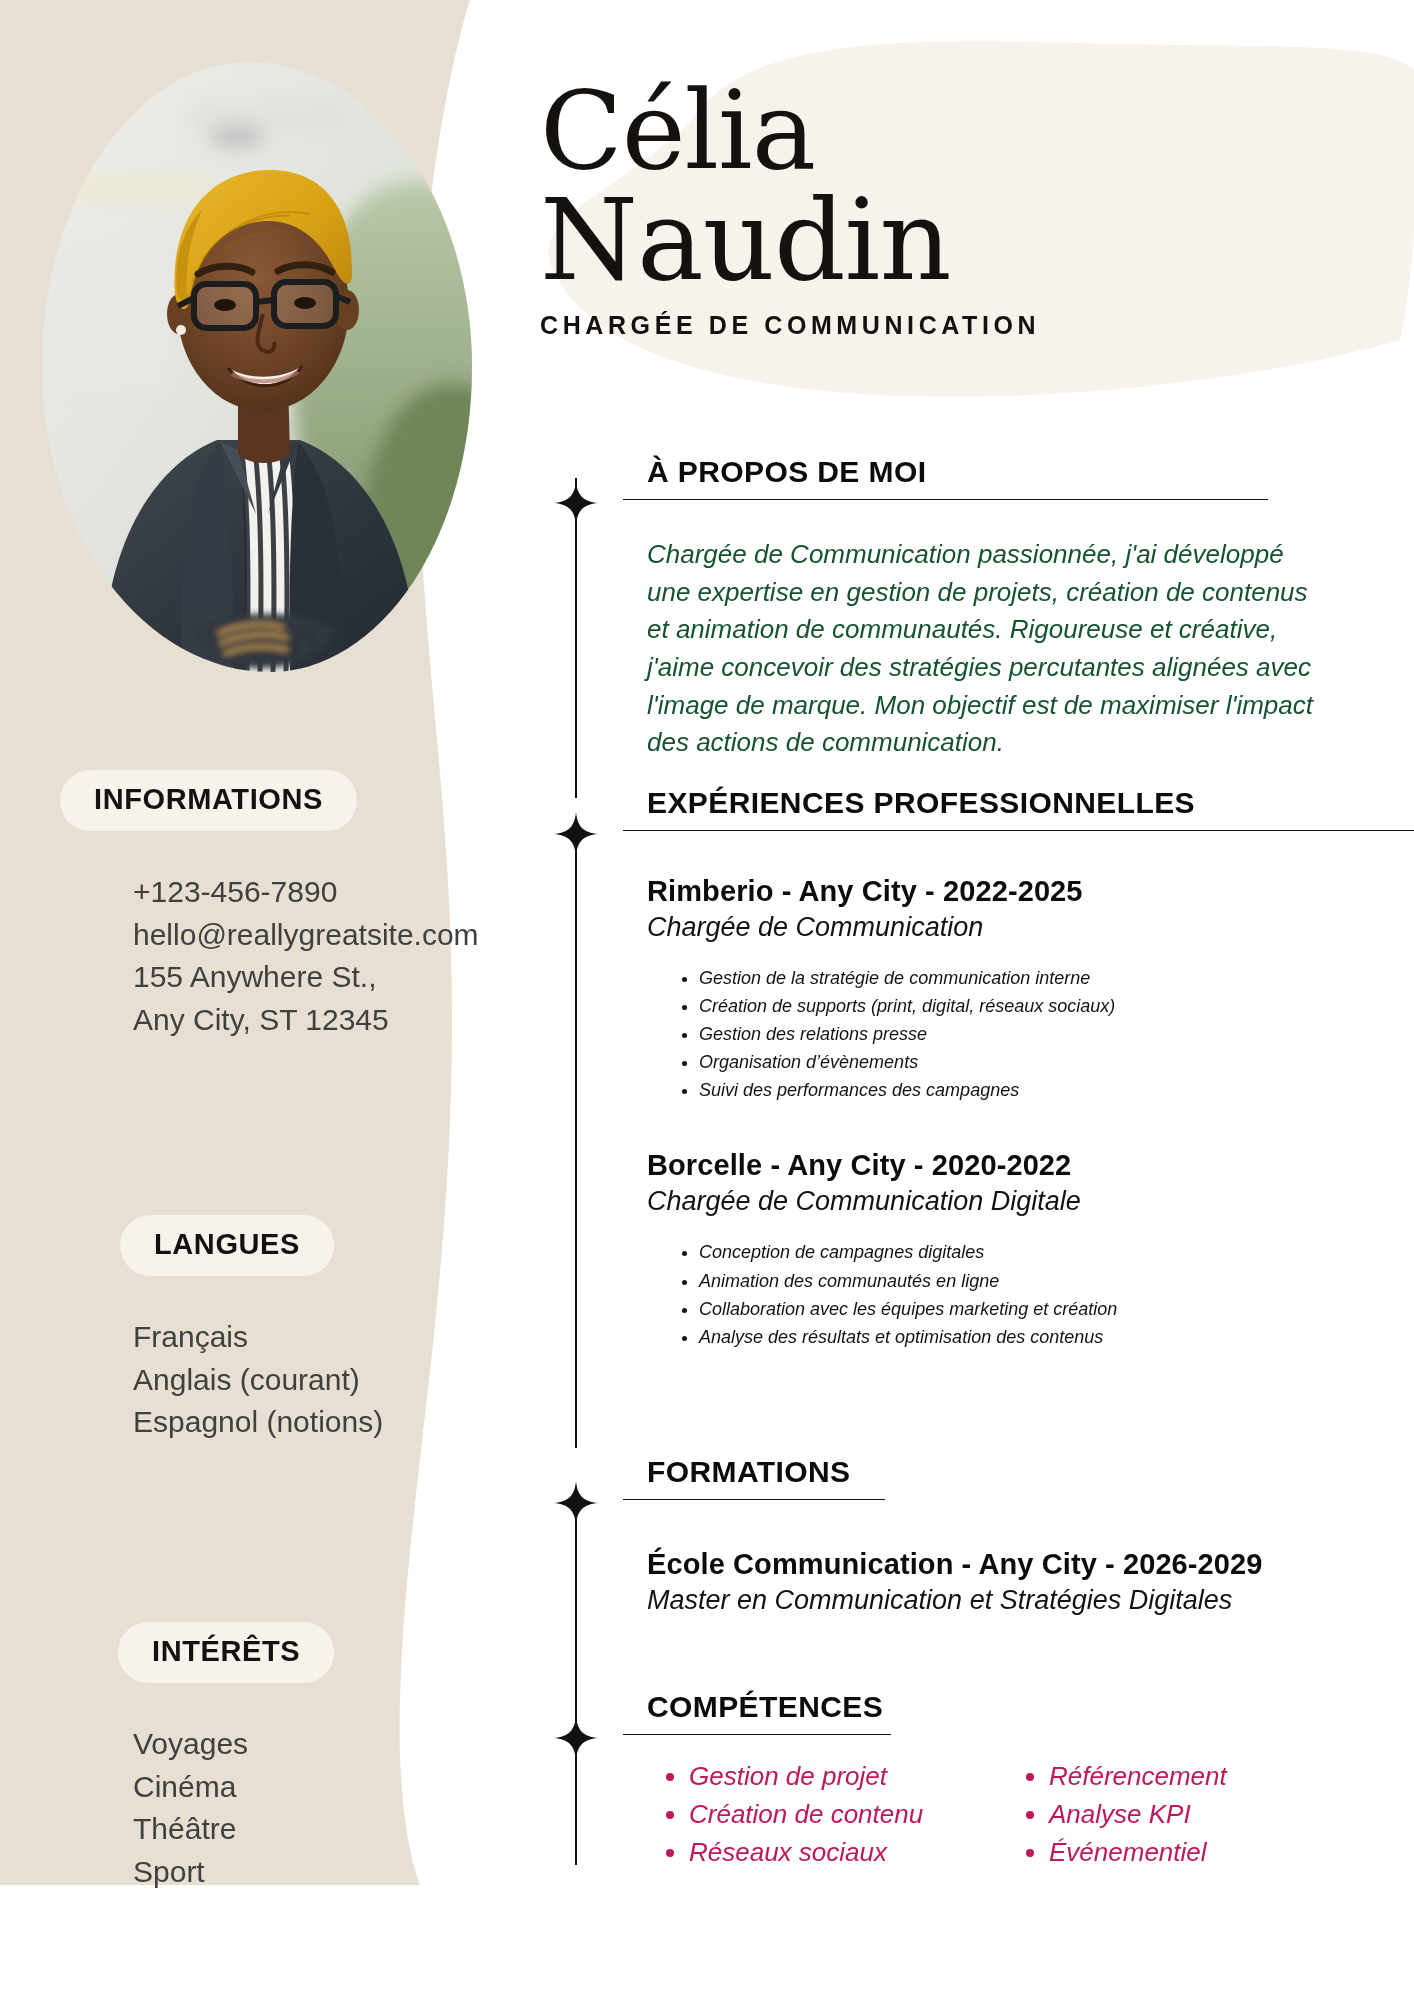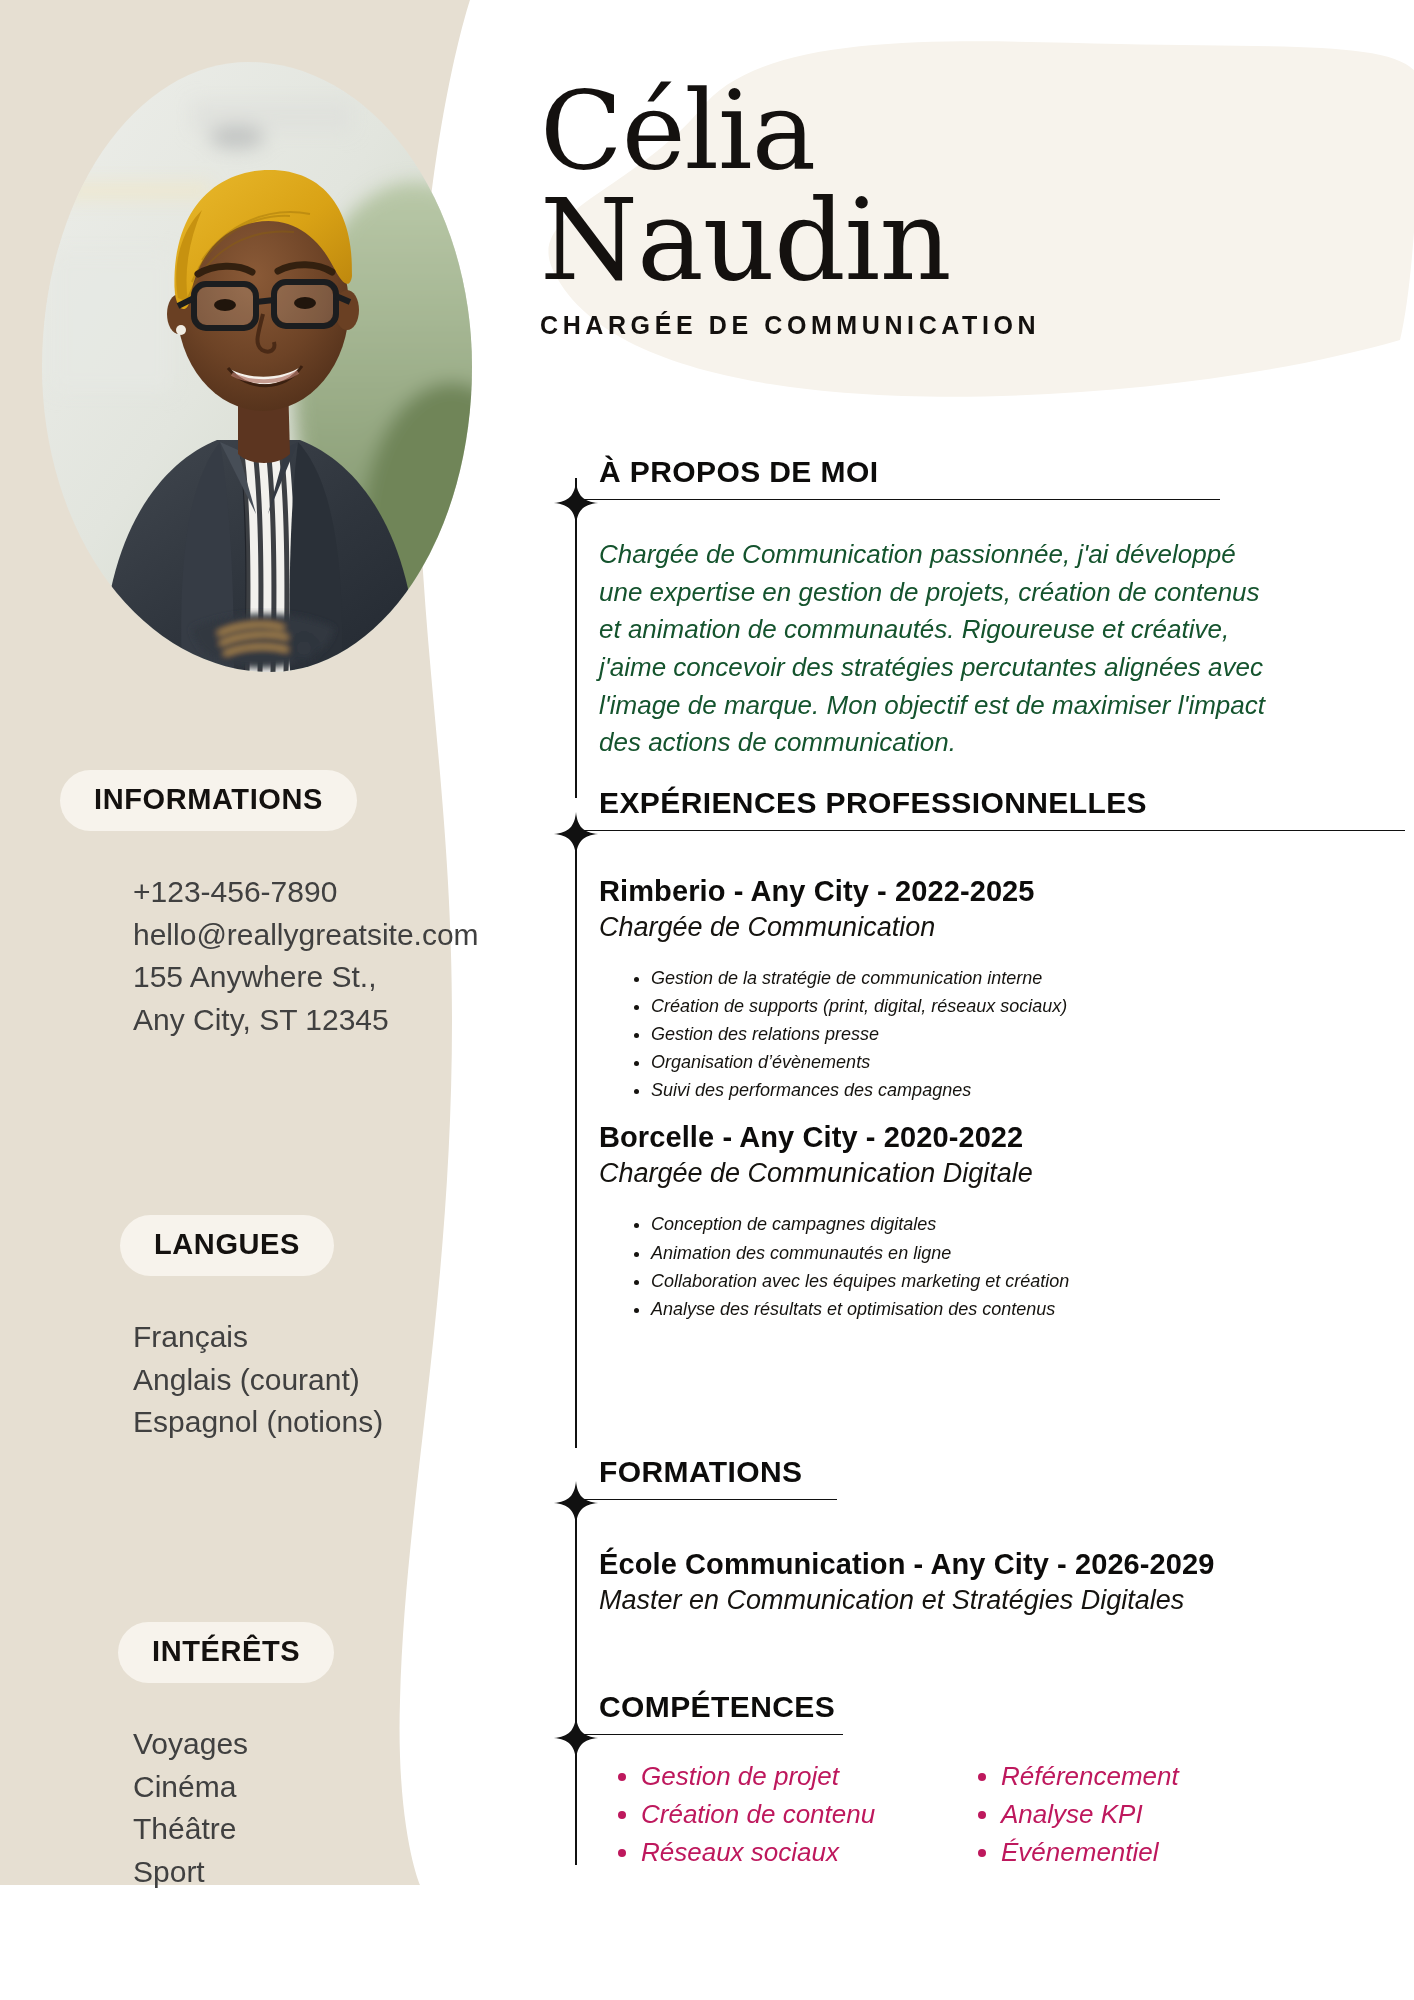--- a/index.html
+++ b/index.html
@@ -91,21 +91,21 @@
     padding-left:133px;
     font-size:30px;
     line-height:1.42;
     color:#404040;
   }
   .side-list div { white-space:nowrap; }
 
   
   .main { position:absolute; left:575px; top:0; width:840px; }
 
-  .section { position:relative; }
+  .section { position:relative;padding-left:48px; }
 
   .sec-head {
     font-size:30px;
     font-weight:bold;
     letter-spacing:0.4px;
     color:#0d0c0b;
     font-stretch:condensed;
     white-space:nowrap;
     padding-left:24px;
   }
@@ -370,21 +370,21 @@
         <div class="entry-sub">Chargée de Communication</div>
         <ul class="bullets">
           <li>Gestion de la stratégie de communication interne</li>
           <li>Création de supports (print, digital, réseaux sociaux)</li>
           <li>Gestion des relations presse</li>
           <li>Organisation d’évènements</li>
           <li>Suivi des performances des campagnes</li>
         </ul>
       </div>
 
-      <div class="entry" style="margin-top:18px;">
+      <div class="entry" style="margin-top:46px;">
         <div class="entry-title">Borcelle - Any City - 2020-2022</div>
         <div class="entry-sub">Chargée de Communication Digitale</div>
         <ul class="bullets">
           <li>Conception de campagnes digitales</li>
           <li>Animation des communautés en ligne</li>
           <li>Collaboration avec les équipes marketing et création</li>
           <li>Analyse des résultats et optimisation des contenus</li>
         </ul>
       </div>
     </div>

